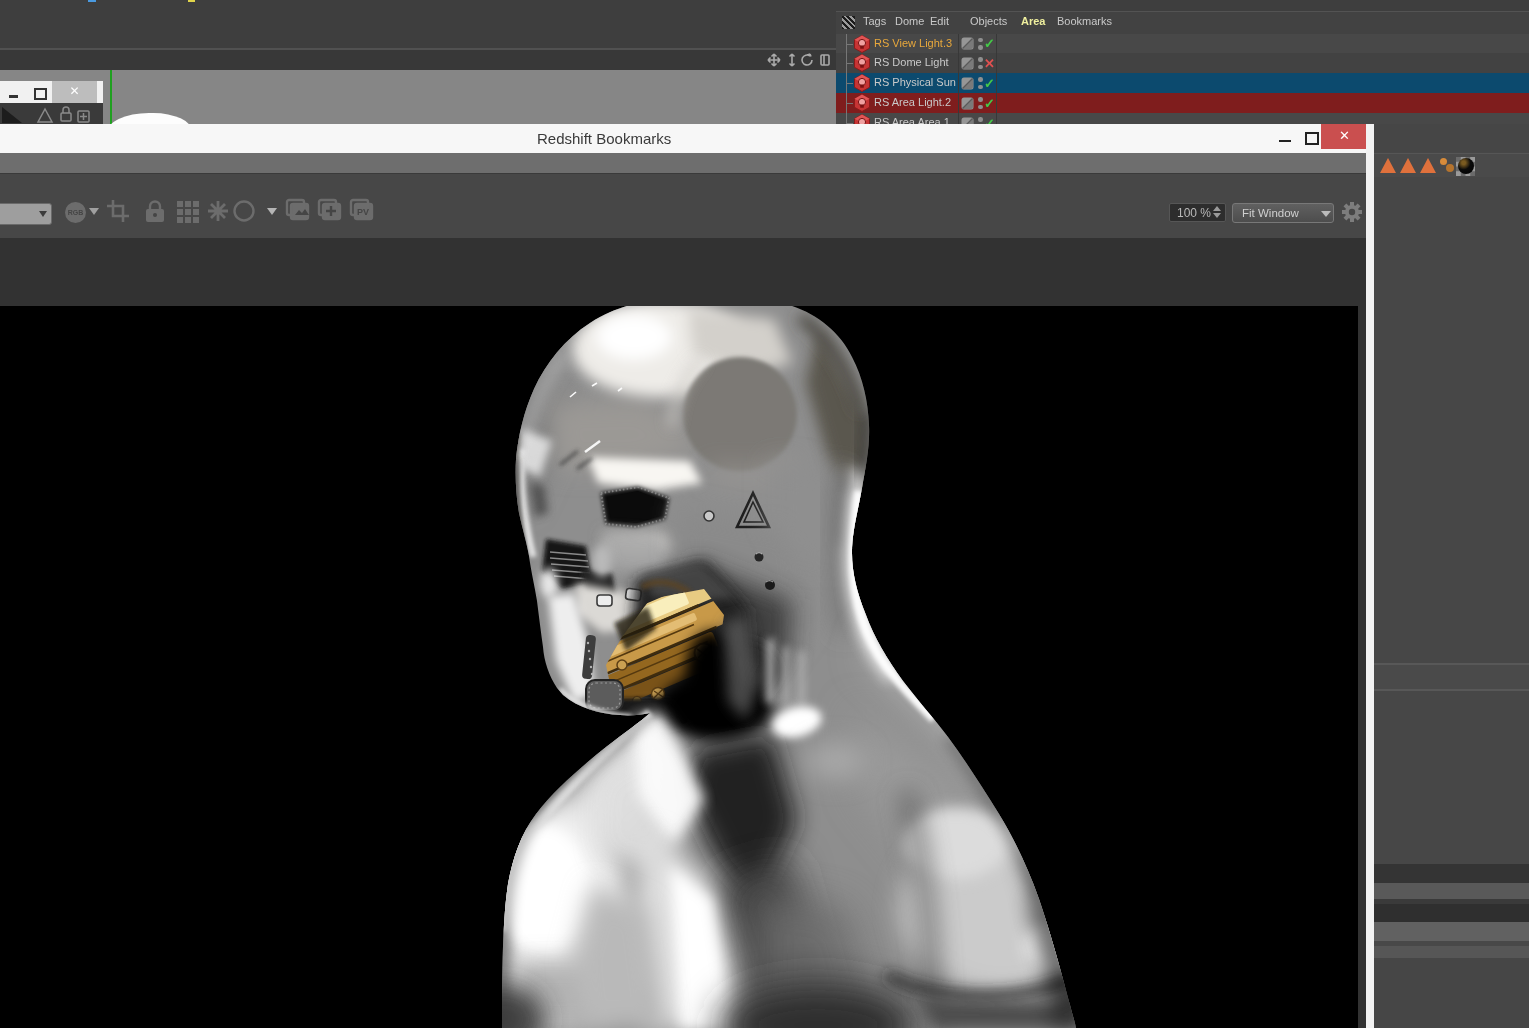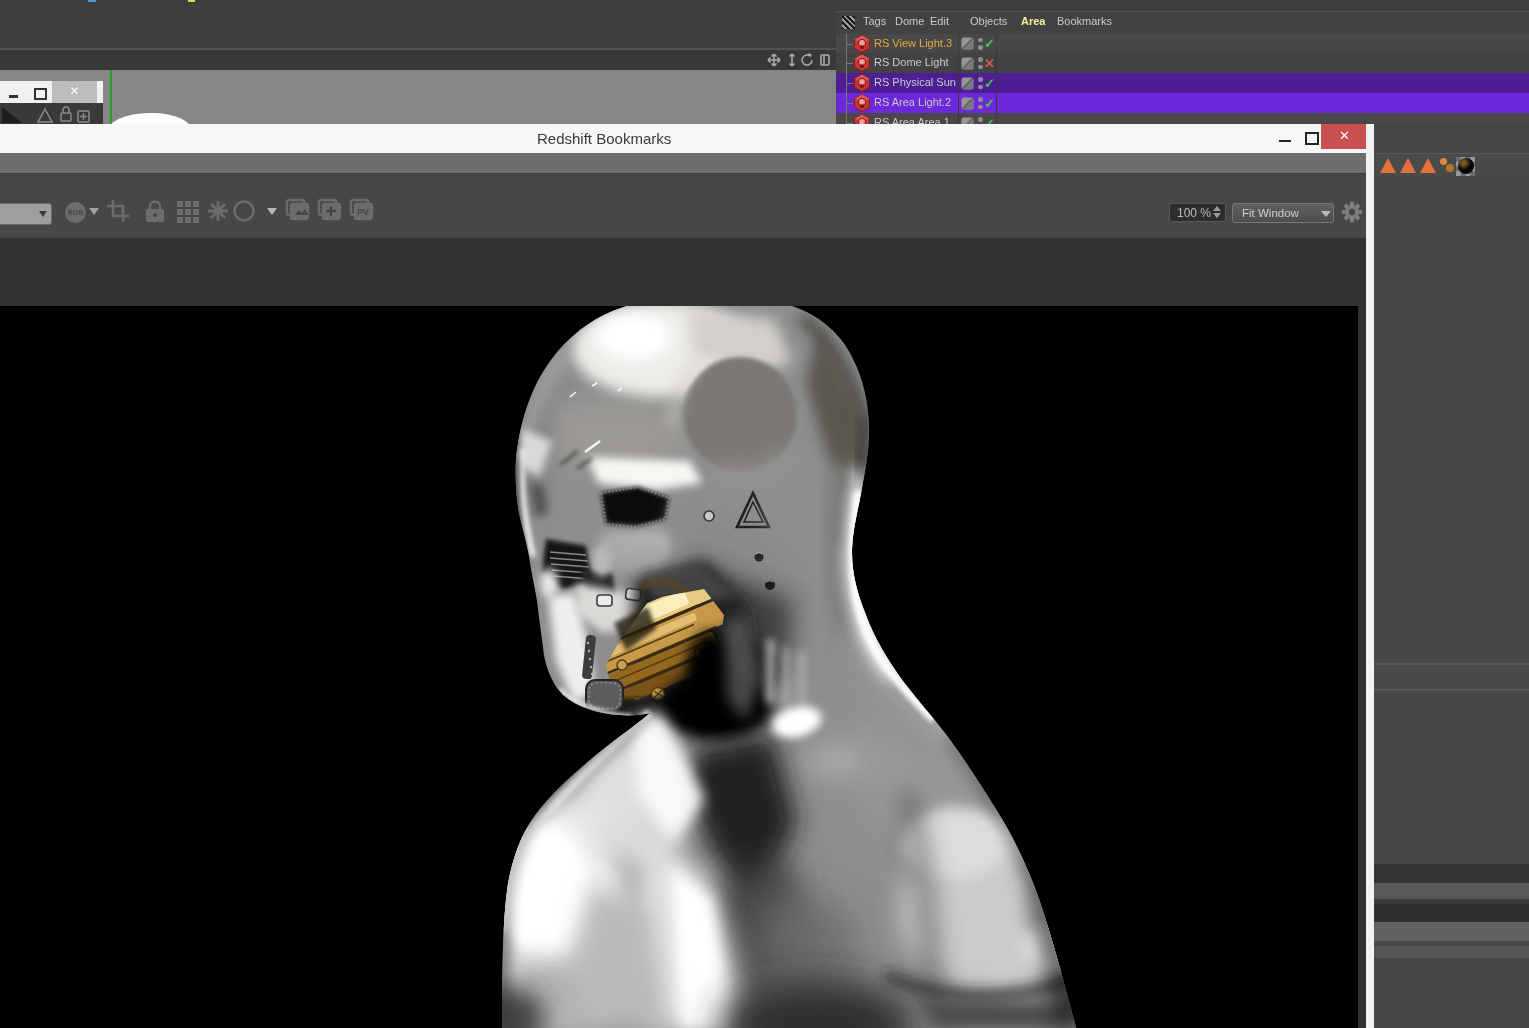--- a/index.html
+++ b/index.html
@@ -146,41 +146,41 @@
     <svg class="abs" style="left:125px;top:3.5px" width="13" height="13" viewBox="0 0 13 13">
       <rect x="0.5" y="0.5" width="12" height="12" rx="2.5" fill="#969696"></rect>
       <path d="M1 12 L12 1 v9 a2 2 0 0 1 -2 2 Z" fill="#7a7a7a"></path>
       <path d="M1.5 11.5 L11.5 1.5" stroke="#5a5a5a" stroke-width="1.2"></path>
     </svg>
     <span class="abs txt">RS Dome Light</span>
     <div class="abs d1"></div>
     <div class="abs d2"></div>
     <span class="abs chk" style="color:#e05050">✕</span>
   </div>
-  <div class="abs omrow" style="left:836px;top:73.3px;background:#4c1d95">
+  <div class="abs omrow" style="left:836px;top:73.3px;background:#0c4a6e">
     <div class="abs tree"></div>
     <div class="abs tick"></div>
     <svg class="abs" style="left:17px;top:1px" width="18" height="18" viewBox="0 0 18 18">
       <polygon points="9,0.5 16.5,4.7 16.5,13.3 9,17.5 1.5,13.3 1.5,4.7" fill="#c63434" stroke="#8c1a1a" stroke-width="1"></polygon>
       <polygon points="9,0.5 16.5,4.7 9,8.5 1.5,4.7" fill="#e05555"></polygon>
       <circle cx="9" cy="8" r="3.6" fill="#f0a0a0"></circle>
       <rect x="7.2" y="10.5" width="3.6" height="3.2" fill="#7a1212"></rect>
       <circle cx="9" cy="8" r="3.6" fill="none" stroke="#7a1212" stroke-width="1"></circle>
     </svg>
     <svg class="abs" style="left:125px;top:3.5px" width="13" height="13" viewBox="0 0 13 13">
       <rect x="0.5" y="0.5" width="12" height="12" rx="2.5" fill="#969696"></rect>
       <path d="M1 12 L12 1 v9 a2 2 0 0 1 -2 2 Z" fill="#7a7a7a"></path>
       <path d="M1.5 11.5 L11.5 1.5" stroke="#5a5a5a" stroke-width="1.2"></path>
     </svg>
     <span class="abs txt">RS Physical Sun</span>
     <div class="abs d1"></div>
     <div class="abs d2"></div>
     <span class="abs chk">✓</span>
   </div>
-  <div class="abs omrow" style="left:836px;top:93.2px;background:#6d28d9">
+  <div class="abs omrow" style="left:836px;top:93.2px;background:#7f1d1d">
     <div class="abs tree"></div>
     <div class="abs tick"></div>
     <svg class="abs" style="left:17px;top:1px" width="18" height="18" viewBox="0 0 18 18">
       <polygon points="9,0.5 16.5,4.7 16.5,13.3 9,17.5 1.5,13.3 1.5,4.7" fill="#c63434" stroke="#8c1a1a" stroke-width="1"></polygon>
       <polygon points="9,0.5 16.5,4.7 9,8.5 1.5,4.7" fill="#e05555"></polygon>
       <circle cx="9" cy="8" r="3.6" fill="#f0a0a0"></circle>
       <rect x="7.2" y="10.5" width="3.6" height="3.2" fill="#7a1212"></rect>
       <circle cx="9" cy="8" r="3.6" fill="none" stroke="#7a1212" stroke-width="1"></circle>
     </svg>
     <svg class="abs" style="left:125px;top:3.5px" width="13" height="13" viewBox="0 0 13 13">

